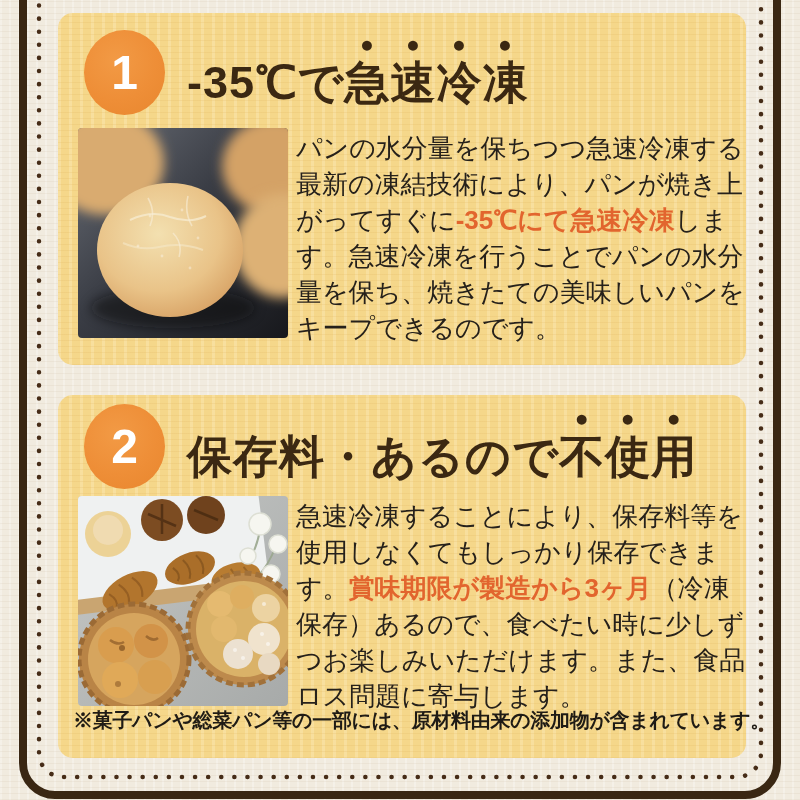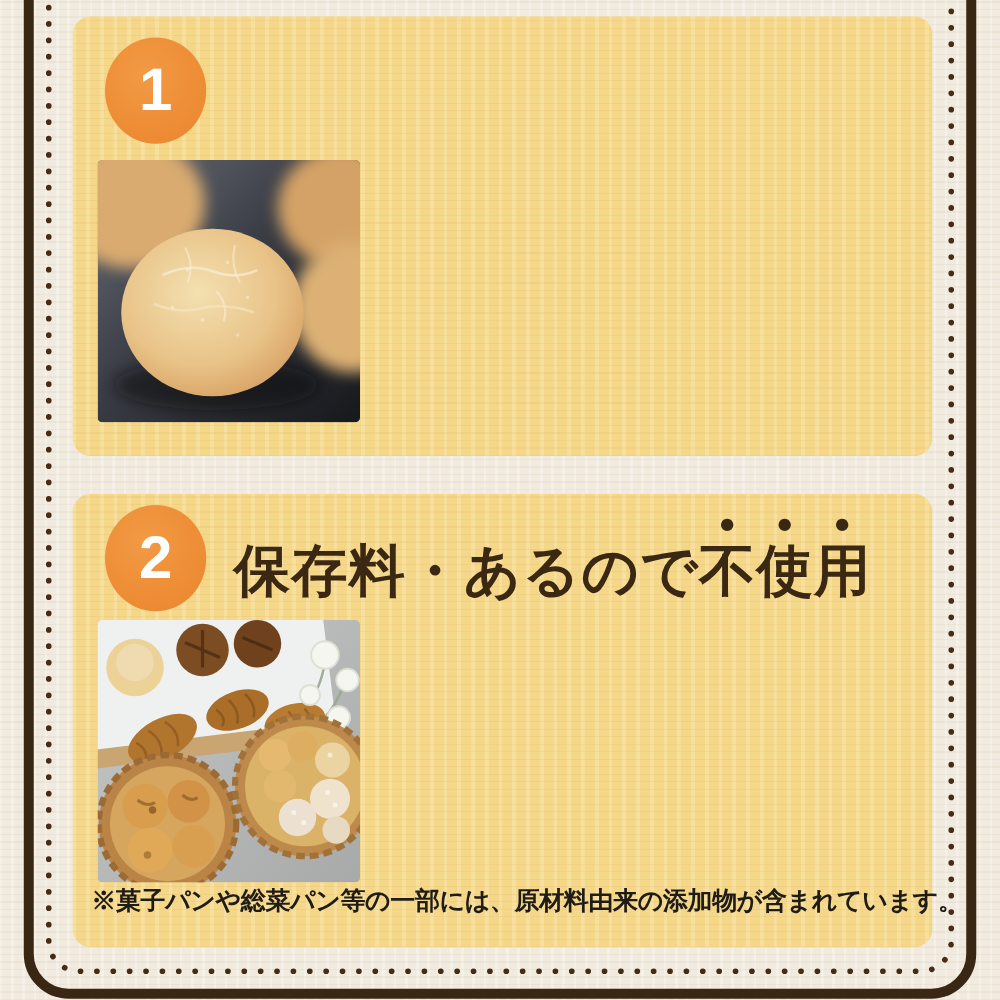--- a/index.html
+++ b/index.html
@@ -66,20 +66,21 @@
   <svg class="frame-svg" width="800" height="800" viewBox="0 0 800 800">
     <rect x="23" y="-50" width="754" height="845" rx="32" fill="none" stroke="#3a2713" stroke-width="8"></rect>
     <rect x="39" y="-50" width="722" height="827" rx="24" fill="none" stroke="#462c17" stroke-width="4.5" stroke-dasharray="0.1 13" stroke-linecap="round"></rect>
   </svg>
 
   <section class="card card1">
     <div class="sec-header">
       <div class="num-badge">
         <span>1</span>
       </div>
+      <h2 class="sec-title"><span>-35℃で</span><span class="emph">急速冷凍</span></h2>
     </div>
     <div class="sec-body">
       <div class="photo">
         <svg width="210" height="210" viewBox="0 0 210 210">
           <defs>
             <linearGradient id="tray" x1="0" y1="0" x2="1" y2="1">
               <stop offset="0" stop-color="#6a6e76"></stop>
               <stop offset="0.45" stop-color="#3a3d45"></stop>
               <stop offset="1" stop-color="#17181c"></stop>
             </linearGradient>
@@ -105,20 +106,21 @@
           <g fill="#ffffff" opacity="0.35">
             <circle cx="72" cy="88" r="1.4"></circle>
               <circle cx="104" cy="82" r="1.4"></circle>
             <circle cx="120" cy="110" r="1.4"></circle>
               <circle cx="84" cy="128" r="1.4"></circle>
             <circle cx="60" cy="118" r="1.4"></circle>
               <circle cx="112" cy="140" r="1.4"></circle>
           </g>
         </svg>
       </div>
+      <p class="sec-text"><span>パンの水分量を保ちつつ急速冷凍する最新の凍結技術により、パンが焼き上がってすぐに</span><span class="hl">-35℃にて急速冷凍</span><span>します。急速冷凍を行うことでパンの水分量を保ち、焼きたての美味しいパンをキープできるのです。</span></p>
     </div>
   </section>
 
   <section class="card card2">
     <div class="sec-header">
       <div class="num-badge">
         <span>2</span>
       </div>
       <h2 class="sec-title"><span>保存料・あるので</span><span class="emph">不使用</span></h2>
     </div>
@@ -194,17 +196,18 @@
           <circle cx="191" cy="168" r="11" fill="#e8d9c2"></circle>
           <g fill="#ffffff" opacity="0.55">
             <circle cx="184" cy="138" r="2"></circle>
               <circle cx="190" cy="148" r="2"></circle>
             <circle cx="157" cy="154" r="2"></circle>
               <circle cx="165" cy="162" r="2"></circle>
             <circle cx="186" cy="108" r="2"></circle>
           </g>
         </svg>
       </div>
+      <p class="sec-text"><span>急速冷凍することにより、保存料等を使用しなくてもしっかり保存できます。</span><span class="hl">賞味期限が製造から3ヶ月</span><span>（冷凍保存）あるので、食べたい時に少しずつお楽しみいただけます。また、食品ロス問題に寄与します。</span></p>
     </div>
     <p class="footnote">※菓子パンや総菜パン等の一部には、原材料由来の添加物が含まれています。</p>
   </section>
 
 </div>
 
 </body></html>

